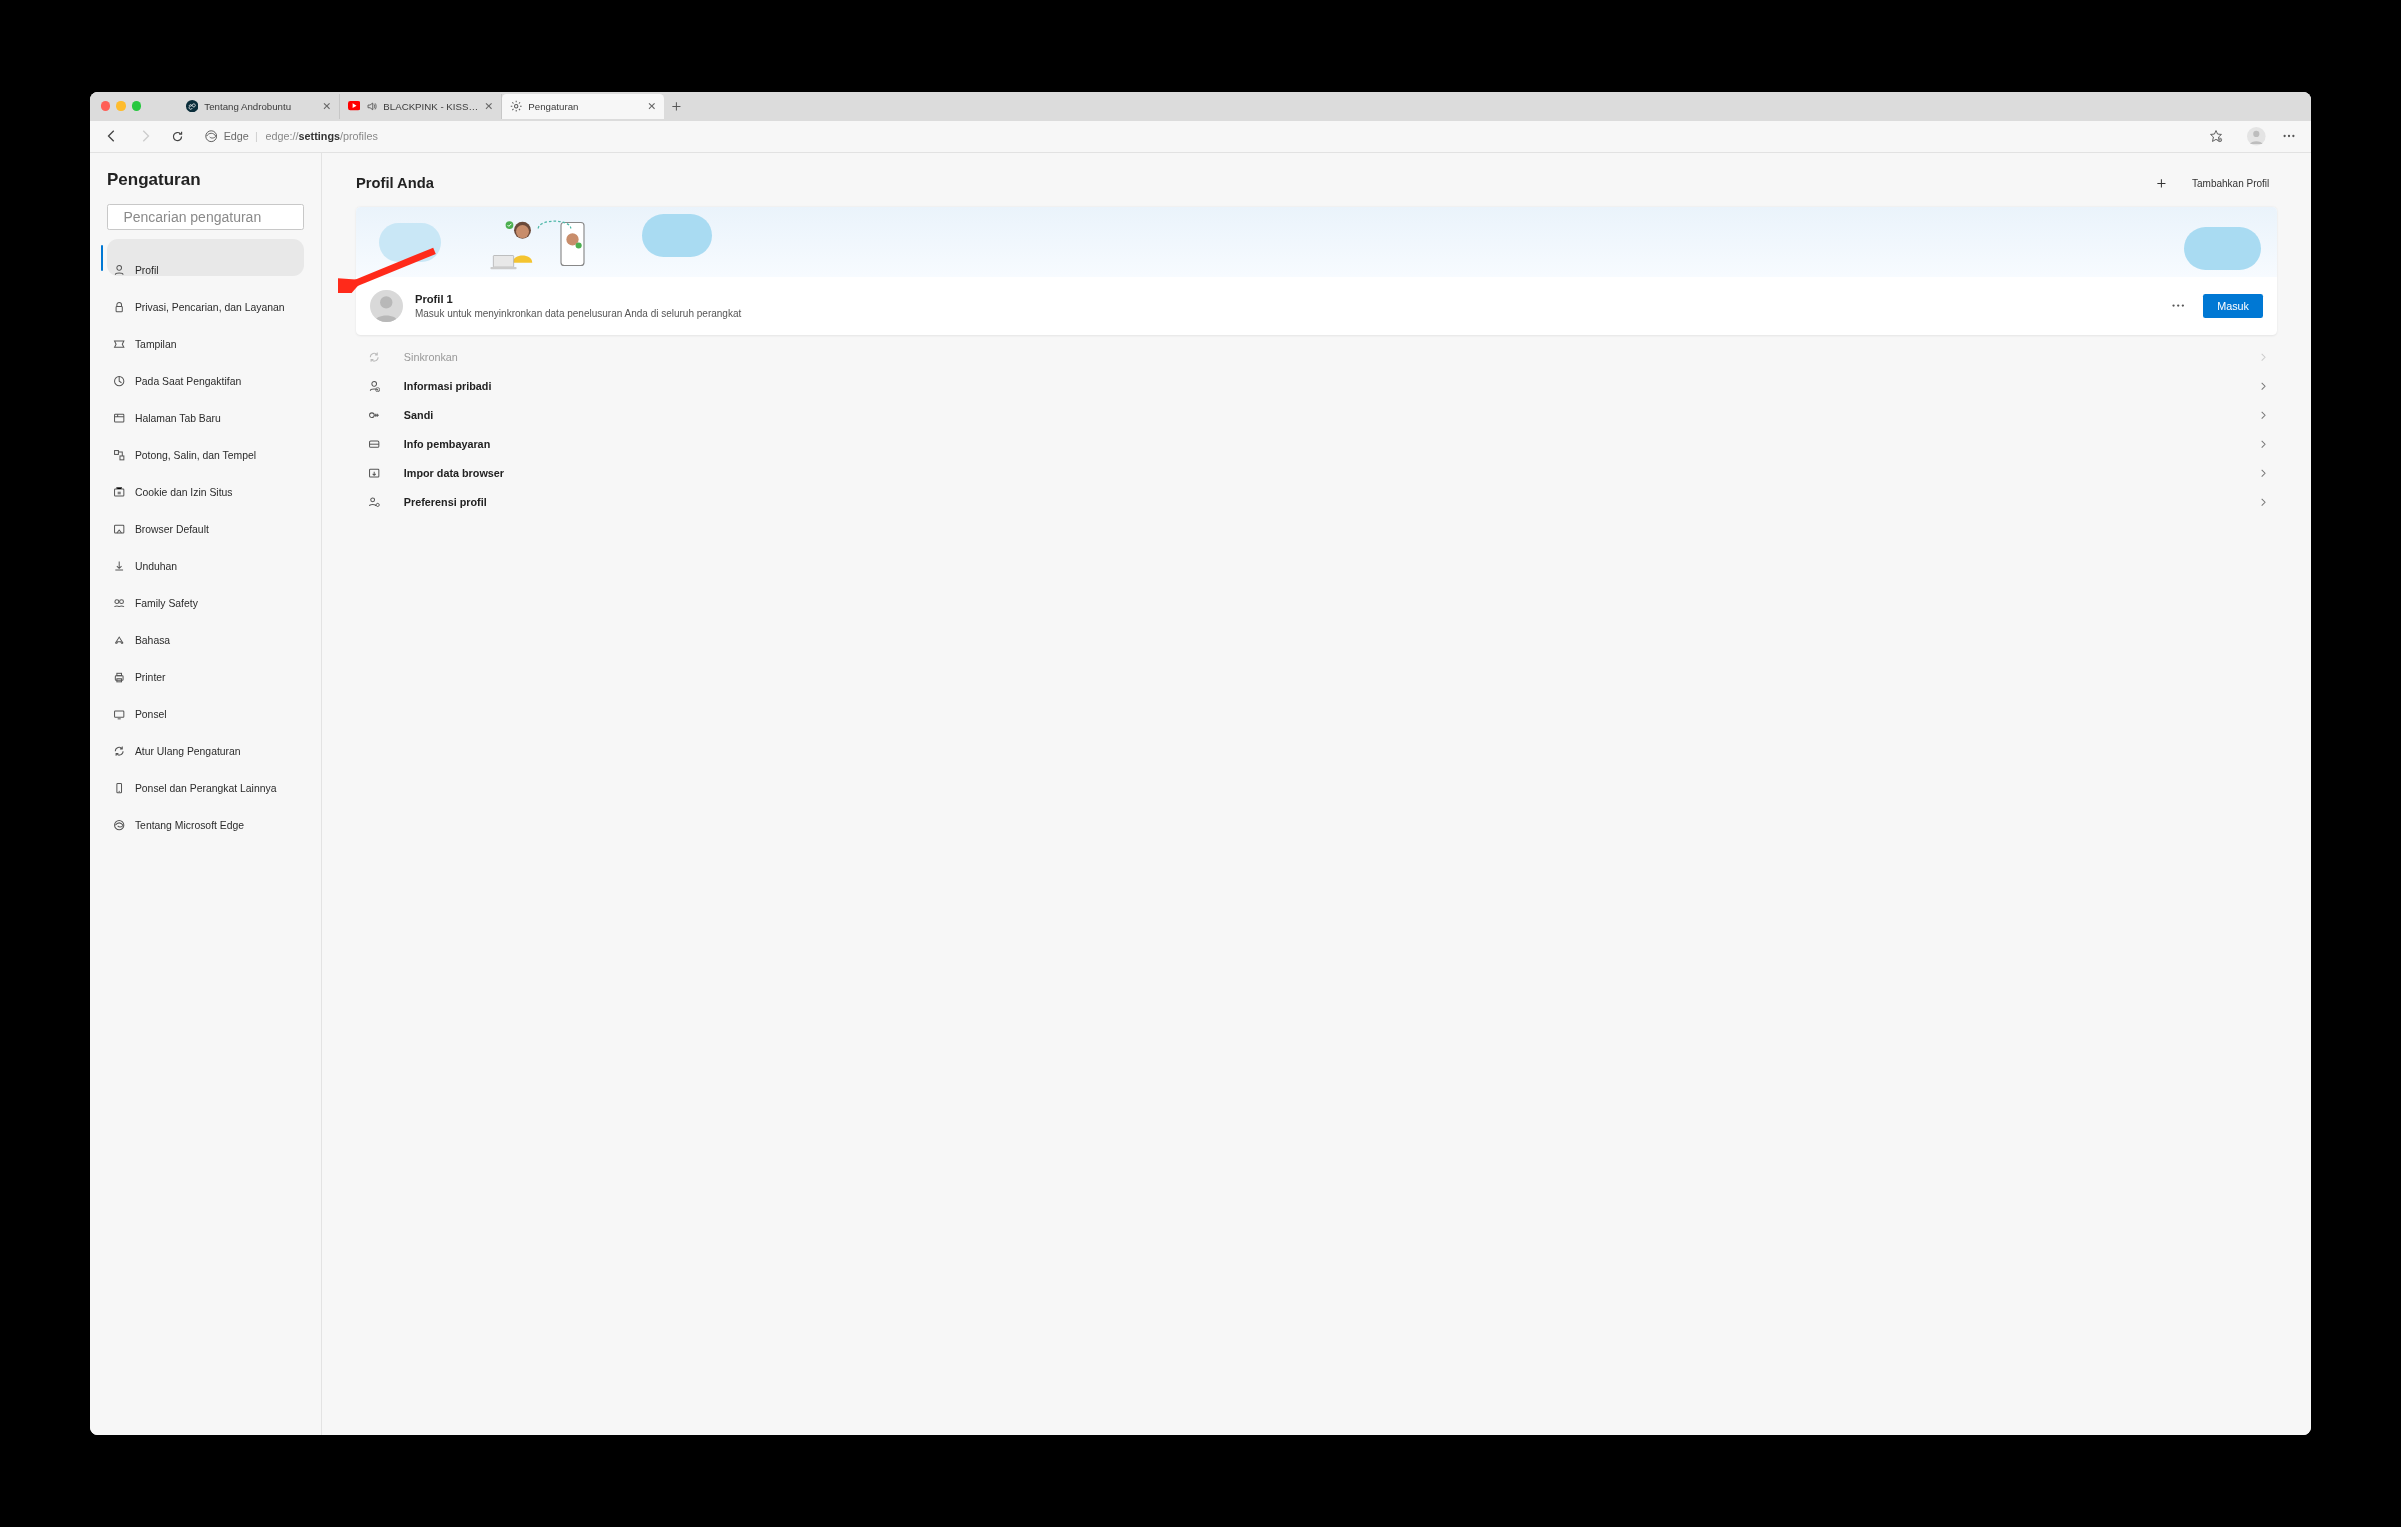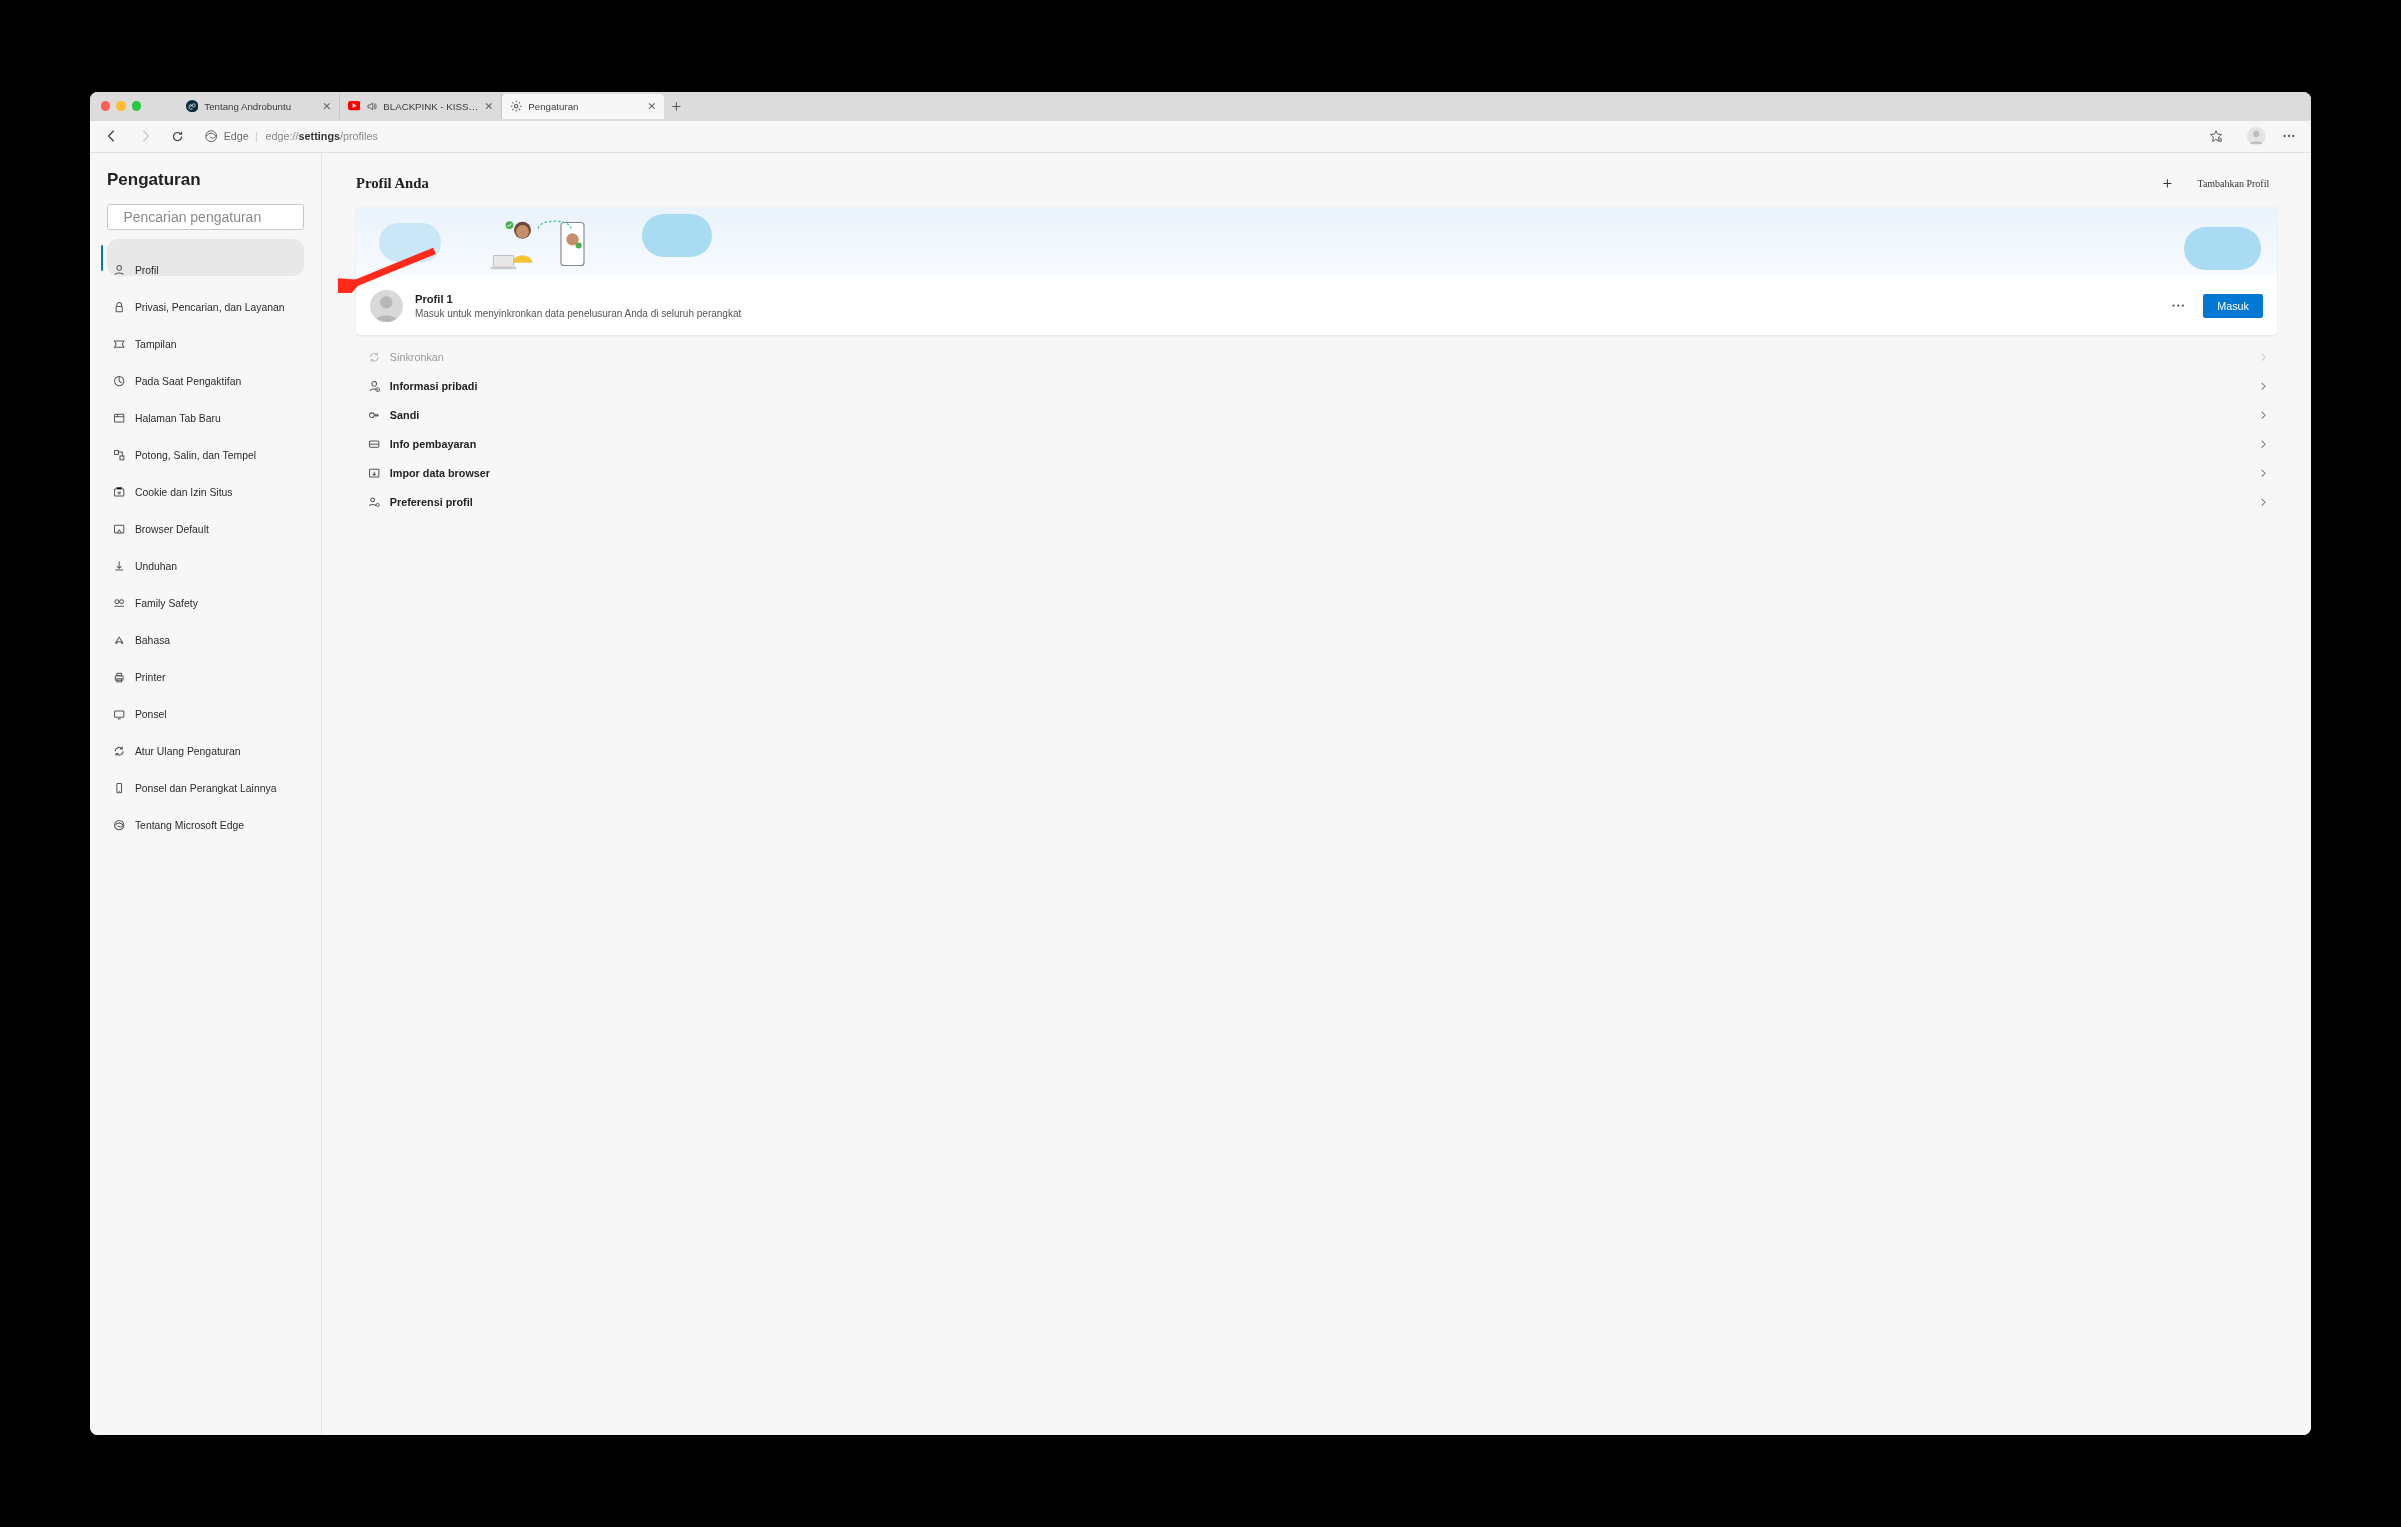--- a/index.html
+++ b/index.html
@@ -160,21 +160,20 @@
   .main {
     flex: 1;
     padding: 20px 34px;
     overflow: auto;
   }
   .mainhead {
     display: flex;
     align-items: center;
     justify-content: space-between;
     margin-bottom: 14px;
-    font-family: Liberation Serif, serif;
   }
   .mainhead h2 { font-size: 14.7px; font-weight: 600; color: #222; }
   .addprofile {
     display: flex; align-items: center; gap: 25px;
     font-size: 10px; color: #333;
     padding: 4.6px 7.7px; border-radius: 2.3px;
   }
   .card {
     background: #fff;
     border-radius: 4.6px;
@@ -208,21 +207,21 @@
   .profinfo .pdesc { font-size: 10px; color: #555; margin-top: 2.3px;}
   .moremenu { color:#555; padding: 3.1px 6.2px;}
   .signin {
     background: #0078d4; color: #fff; border: none;
     padding: 6.2px 14px; font-size: 10.8px; border-radius: 2.3px;
   }
   .settingsrows { margin-top: 4.6px; }
   .srow {
     height: 29px;
     display: flex; align-items: center;
-    gap: 9px;
+    gap: 23px;
     padding: 0 10.8px;
     font-size: 10.8px;
   }
   .srow .sicon { width:14px; height:14px; display:flex; align-items:center; justify-content:center; color:#555;}
   .srow .slabel { flex: 1; font-weight: 600; color: #222; }
   .srow .chev { color:#777; }
   .srow.disabled .slabel { color: #999; font-weight: 500;}
   .srow.disabled .sicon { color: #bbb; }
   .srow.disabled .chev { color: #ccc; }
   

